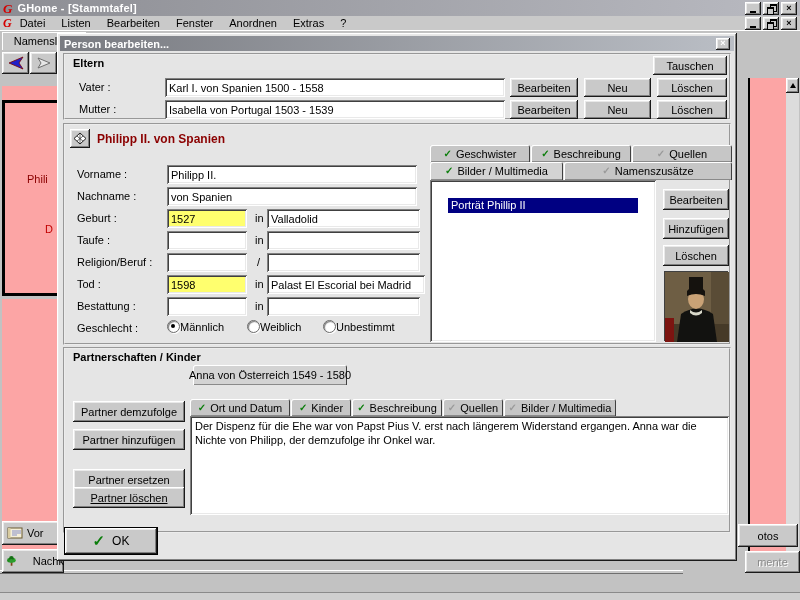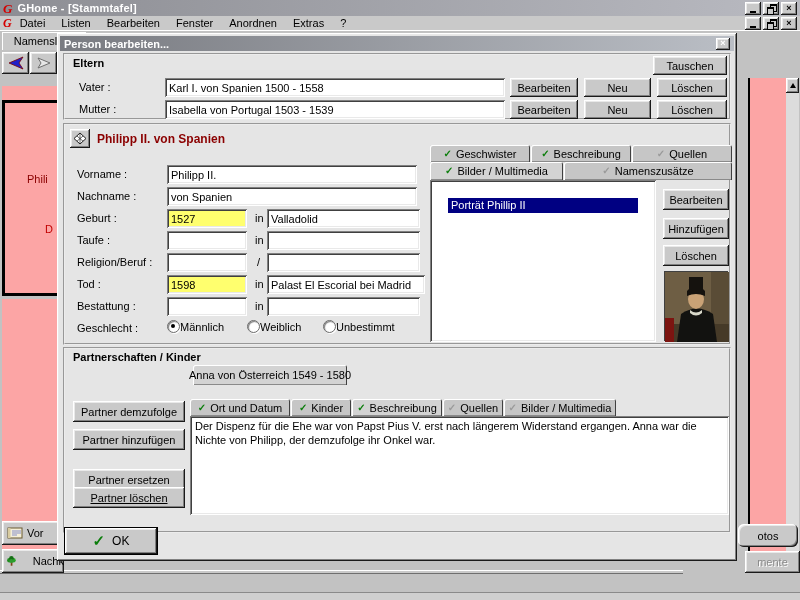--- a/index.html
+++ b/index.html
@@ -146,21 +146,21 @@
     <svg width="16" height="16" viewBox="0 0 16 16">
       <rect x="7" y="9" width="2.5" height="6" fill="#7a4418"></rect>
       <circle cx="5" cy="7" r="3.4" fill="#1f8a1f"></circle>
         <circle cx="11" cy="7" r="3.4" fill="#27a327"></circle>
       <circle cx="8" cy="4" r="3.4" fill="#156f15"></circle>
         <circle cx="8" cy="8" r="3" fill="#2f9b2f"></circle>
       </svg>
     <span style="margin-left:16px;">Nachk</span>
   </div>
 
-  <div class="abs raised btn" style="left:738px;top:524px;width:60px;height:23px;z-index:1;border-radius:6px;">
+  <div class="abs raised btn" style="left:738px;top:524px;width:60px;height:23px;z-index:1;">
     <span>otos</span>
   </div>
   <div class="abs raised btn graytxt" style="left:745px;top:551px;width:55px;height:22px;z-index:1;">
     <span>mente</span>
   </div>
 
   <div class="abs dlg">
     <div class="abs dlg-title">
       <span>Person bearbeiten...</span>
       <span class="winbtn raised btn" style="margin-left:auto;width:14px;height:12px;">×</span>

